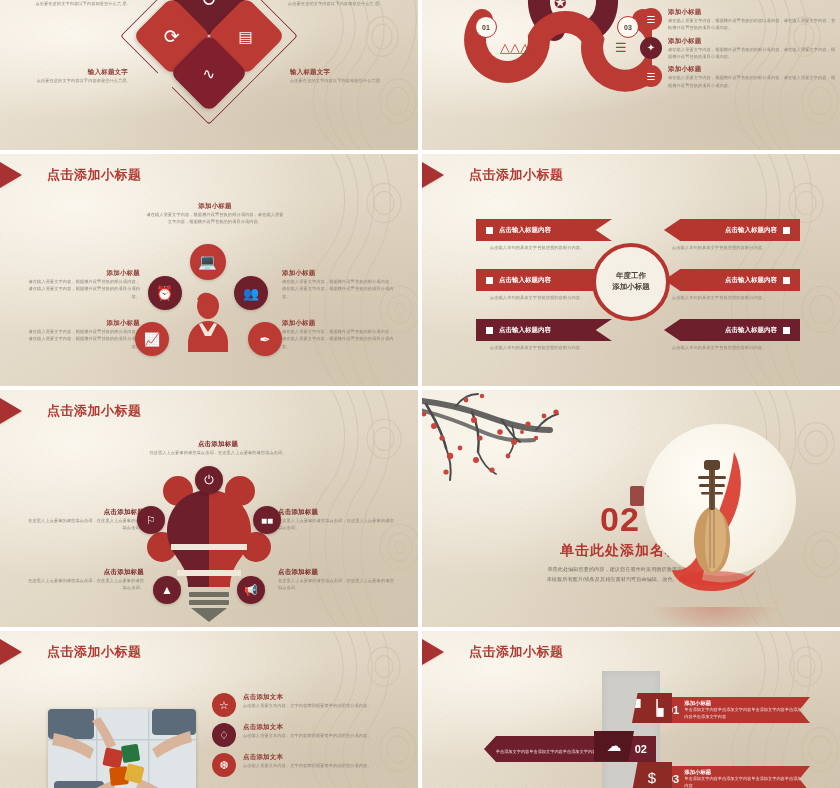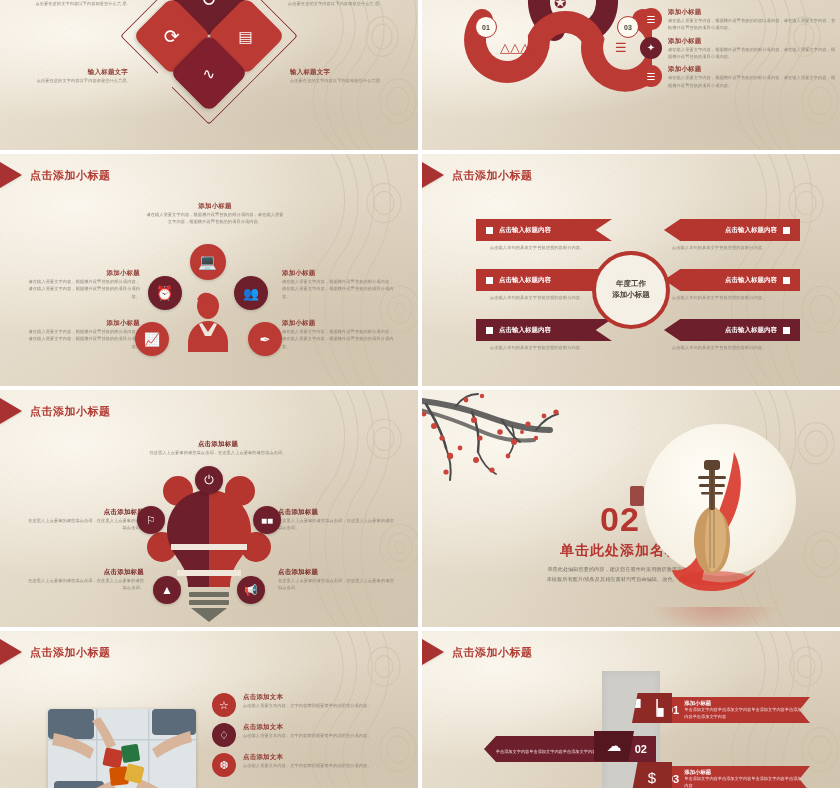--- a/index.html
+++ b/index.html
@@ -36,21 +36,21 @@
   }
   
   .ornament{
     position:absolute; right:-10px; top:-18px; bottom:-18px; width:130px;
     opacity:.55; pointer-events:none;
   }
   .ornament svg{ width:100%; height:100%; }
 
   .title-bar{ position:absolute; left:0; top:8px; display:flex; align-items:center; height:26px; z-index:4;}
   .tri{ width:0;height:0;border-top:13px solid transparent;border-bottom:13px solid transparent;border-left:22px solid #a83232; margin-left:0; filter:drop-shadow(0 1px 1px rgba(0,0,0,.12)); }
-  .title-txt{ margin-left:8px; color:#b03b33; font-size:11px; font-weight:bold; letter-spacing:.5px; white-space:nowrap;}
+  .title-txt{ margin-left:25px; color:#b03b33; font-size:13px; font-weight:bold; letter-spacing:.5px; white-space:nowrap;}
 
   .hsub{ color:#8e3a33; font-weight:bold; font-size:6.5px; letter-spacing:.2px; }
   .hbody{ color:#8a8378; font-size:4.2px; line-height:1.75; letter-spacing:.1px; }
   .center{text-align:center}
   .tright{text-align:right}
 
   
   .dia-wrap{position:absolute; left:50%; top:-36px; transform:translateX(-50%); width:150px; height:165px;}
   .dia{position:absolute;width:56px;height:56px;border-radius:9px;display:flex;align-items:center;justify-content:center;transform:rotate(45deg);box-shadow:0 2px 4px rgba(0,0,0,.15);}
   .dia > span{transform:rotate(-45deg); color:#fff; font-size:19px; line-height:1;}
@@ -330,21 +330,21 @@
       <div class="rb-sq"></div>
     </div>
     <div class="hbody" style="position:absolute;left:250px;top:140px;width:110px;">点击输入本句的具体文字替换您想的容部分内容。</div>
 
     <div class="ribbon rb-r" style="left:242px;top:165px;width:136px;background:#6e1f2c;">
       <div class="rb-tx" style="margin-right:6px">点击输入标题内容</div>
       <div class="rb-sq"></div>
     </div>
     <div class="hbody" style="position:absolute;left:250px;top:190px;width:110px;">点击输入本句的具体文字替换您想的容部分内容。</div>
 
-    <div class="hubcirc" style="top:136px;">
+    <div class="hubcirc" style="top:128px;">
       <span>年度工作</span>
       <span>添加小标题</span>
     </div>
   </div>
 
   <div class="slide">
     <div class="ornament">
       <svg viewBox="0 0 130 237" preserveAspectRatio="none">
           <g fill="none" stroke="#cbbda3" stroke-width="1.1">
         <path d="M8 -10 C52 20,58 70,28 102 C0 132,8 190,50 233"></path>

